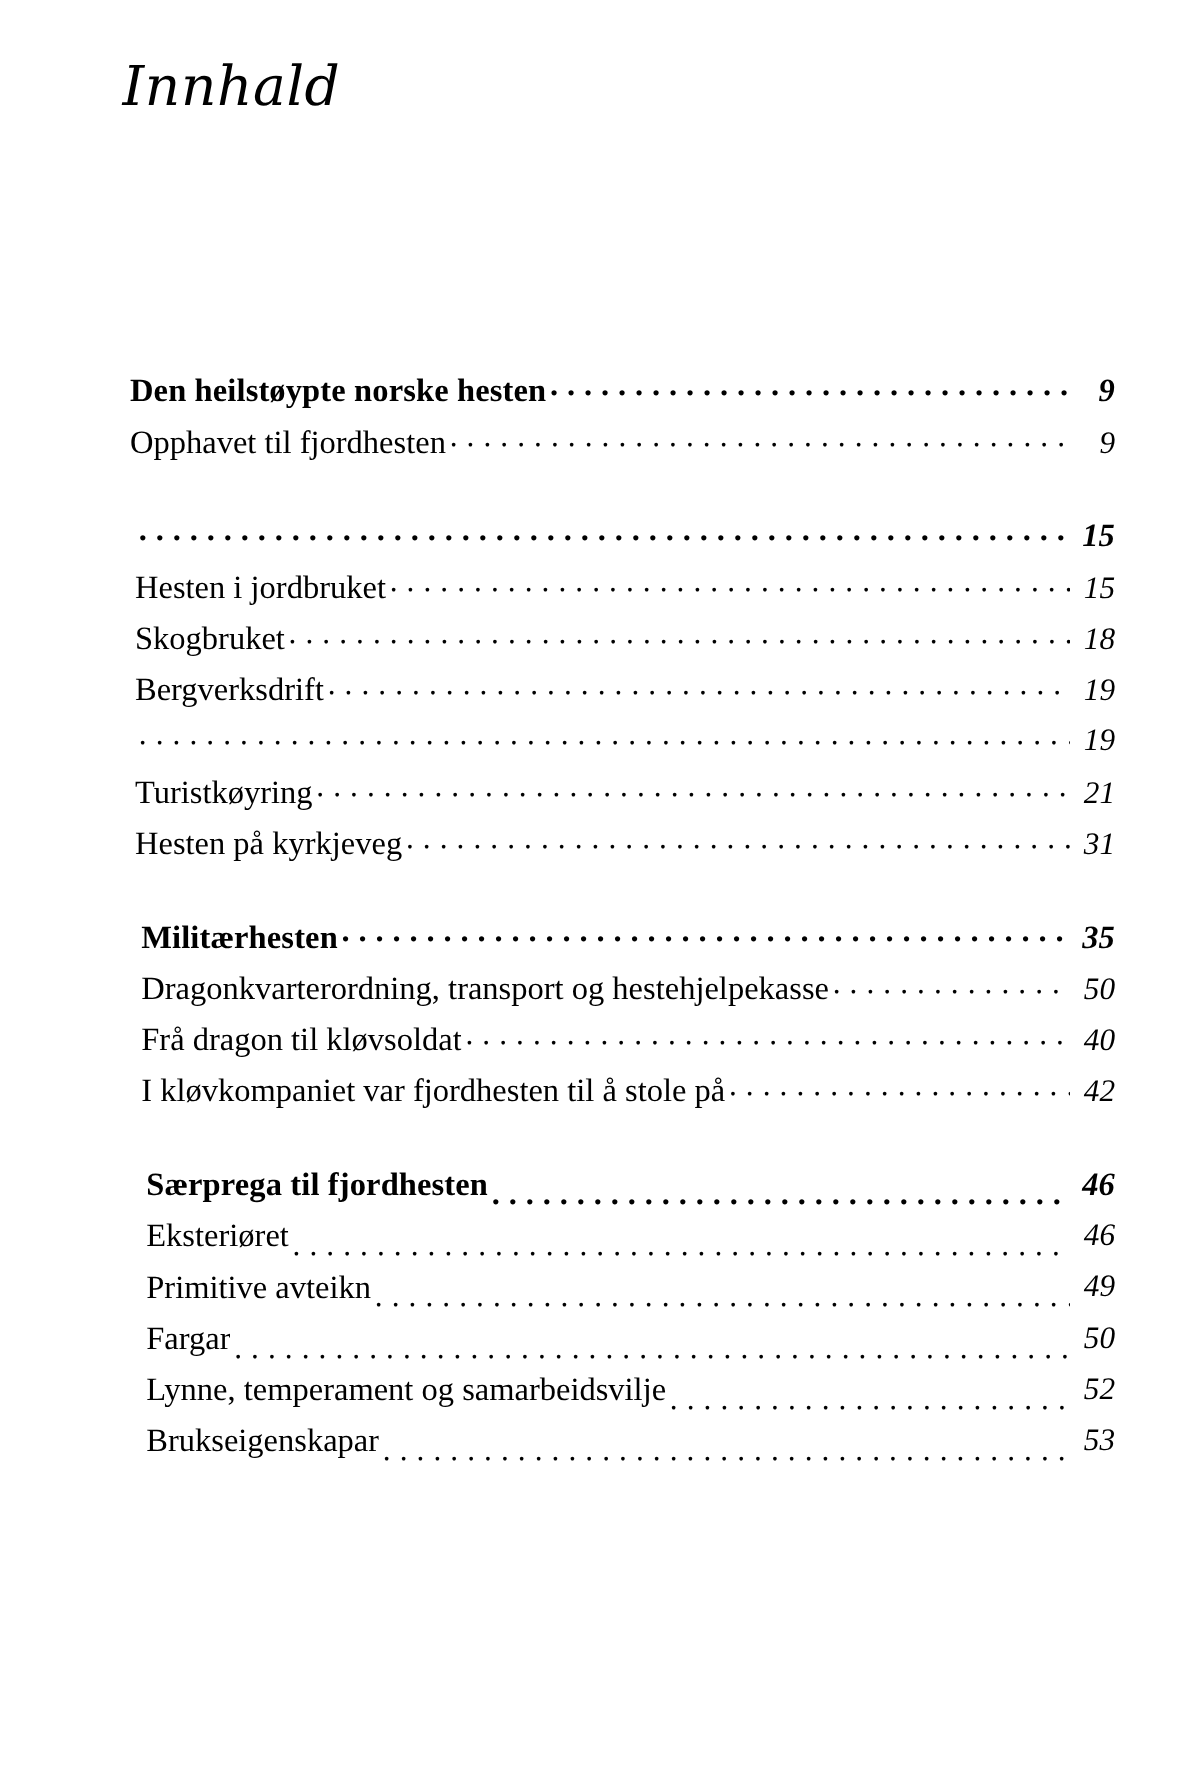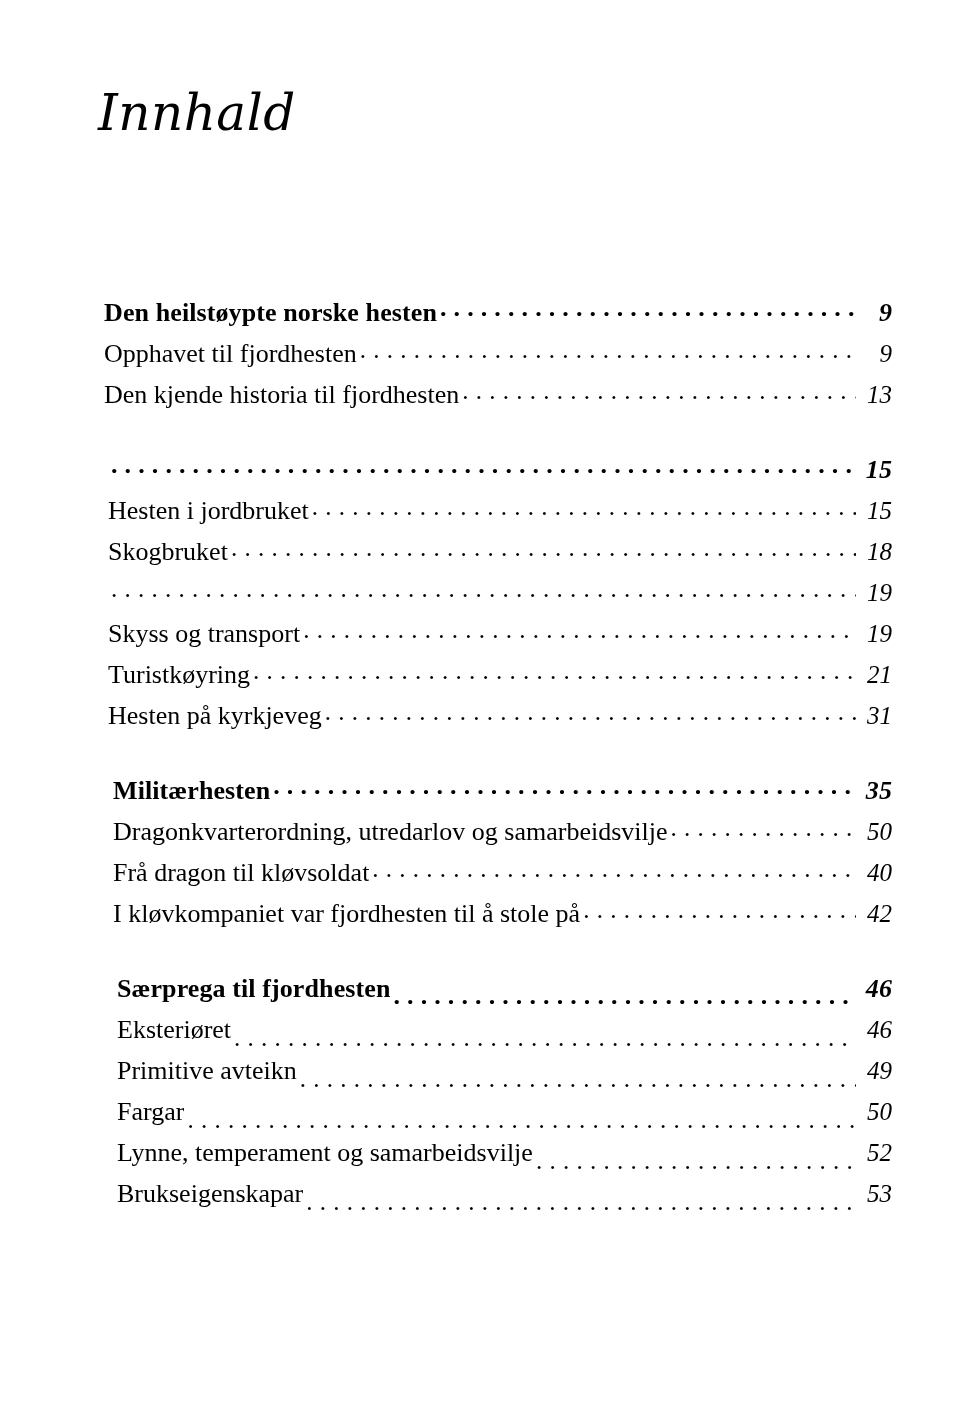--- a/index.html
+++ b/index.html
@@ -19,26 +19,25 @@
   }
 
   
   #toc-title {
     position: absolute;
     left: 98px;
     top: 48px;
     font-family: "DejaVu Serif", "Liberation Serif", serif;
     font-style: italic;
     font-weight: 400;
-    font-size: 50px;
+    font-size: 44px;
     line-height: 1;
     letter-spacing: 0.5px;
     color: #000000;
     white-space: nowrap;
-    margin-top: 40px;
   }
 
   
   #toc-body {
     position: absolute;
     left: 104px;
     top: 292px;
     width: 788px;
   }
 
@@ -138,47 +137,42 @@
         <div class="toc-row is-heading">
           <span class="toc-label">Den heilstøypte norske hesten</span>
           <span class="toc-leader"></span>
           <span class="toc-page">9</span>
         </div>
         <div class="toc-row is-entry">
           <span class="toc-label">Opphavet til fjordhesten</span>
           <span class="toc-leader"></span>
           <span class="toc-page">9</span>
         </div>
-        <div class="toc-row is-entry">
-          <span class="toc-label">Den kjende historia til fjordhesten</span>
-          <span class="toc-leader"></span>
-          <span class="toc-page">13</span>
-        </div>
       </div>
       <div class="toc-section">
         <div class="toc-row is-heading">
           <span class="toc-leader"></span>
           <span class="toc-page">15</span>
         </div>
         <div class="toc-row is-entry">
           <span class="toc-label">Hesten i jordbruket</span>
           <span class="toc-leader"></span>
           <span class="toc-page">15</span>
         </div>
         <div class="toc-row is-entry">
           <span class="toc-label">Skogbruket</span>
           <span class="toc-leader"></span>
           <span class="toc-page">18</span>
         </div>
         <div class="toc-row is-entry">
+          <span class="toc-label">Bergverksdrift</span>
           <span class="toc-leader"></span>
           <span class="toc-page">19</span>
         </div>
         <div class="toc-row is-entry">
-          <span class="toc-label">Skyss og transport</span>
           <span class="toc-leader"></span>
           <span class="toc-page">19</span>
         </div>
         <div class="toc-row is-entry">
           <span class="toc-label">Turistkøyring</span>
           <span class="toc-leader"></span>
           <span class="toc-page">21</span>
         </div>
         <div class="toc-row is-entry">
           <span class="toc-label">Hesten på kyrkjeveg</span>
@@ -186,21 +180,21 @@
           <span class="toc-page">31</span>
         </div>
       </div>
       <div class="toc-section">
         <div class="toc-row is-heading">
           <span class="toc-label">Militærhesten</span>
           <span class="toc-leader"></span>
           <span class="toc-page">35</span>
         </div>
         <div class="toc-row is-entry">
-          <span class="toc-label">Dragonkvarterordning, utredarlov og samarbeidsvilje</span>
+          <span class="toc-label">Dragonkvarterordning, transport og hestehjelpekasse</span>
           <span class="toc-leader"></span>
           <span class="toc-page">50</span>
         </div>
         <div class="toc-row is-entry">
           <span class="toc-label">Frå dragon til kløvsoldat</span>
           <span class="toc-leader"></span>
           <span class="toc-page">40</span>
         </div>
         <div class="toc-row is-entry">
           <span class="toc-label">I kløvkompaniet var fjordhesten til å stole på</span>

